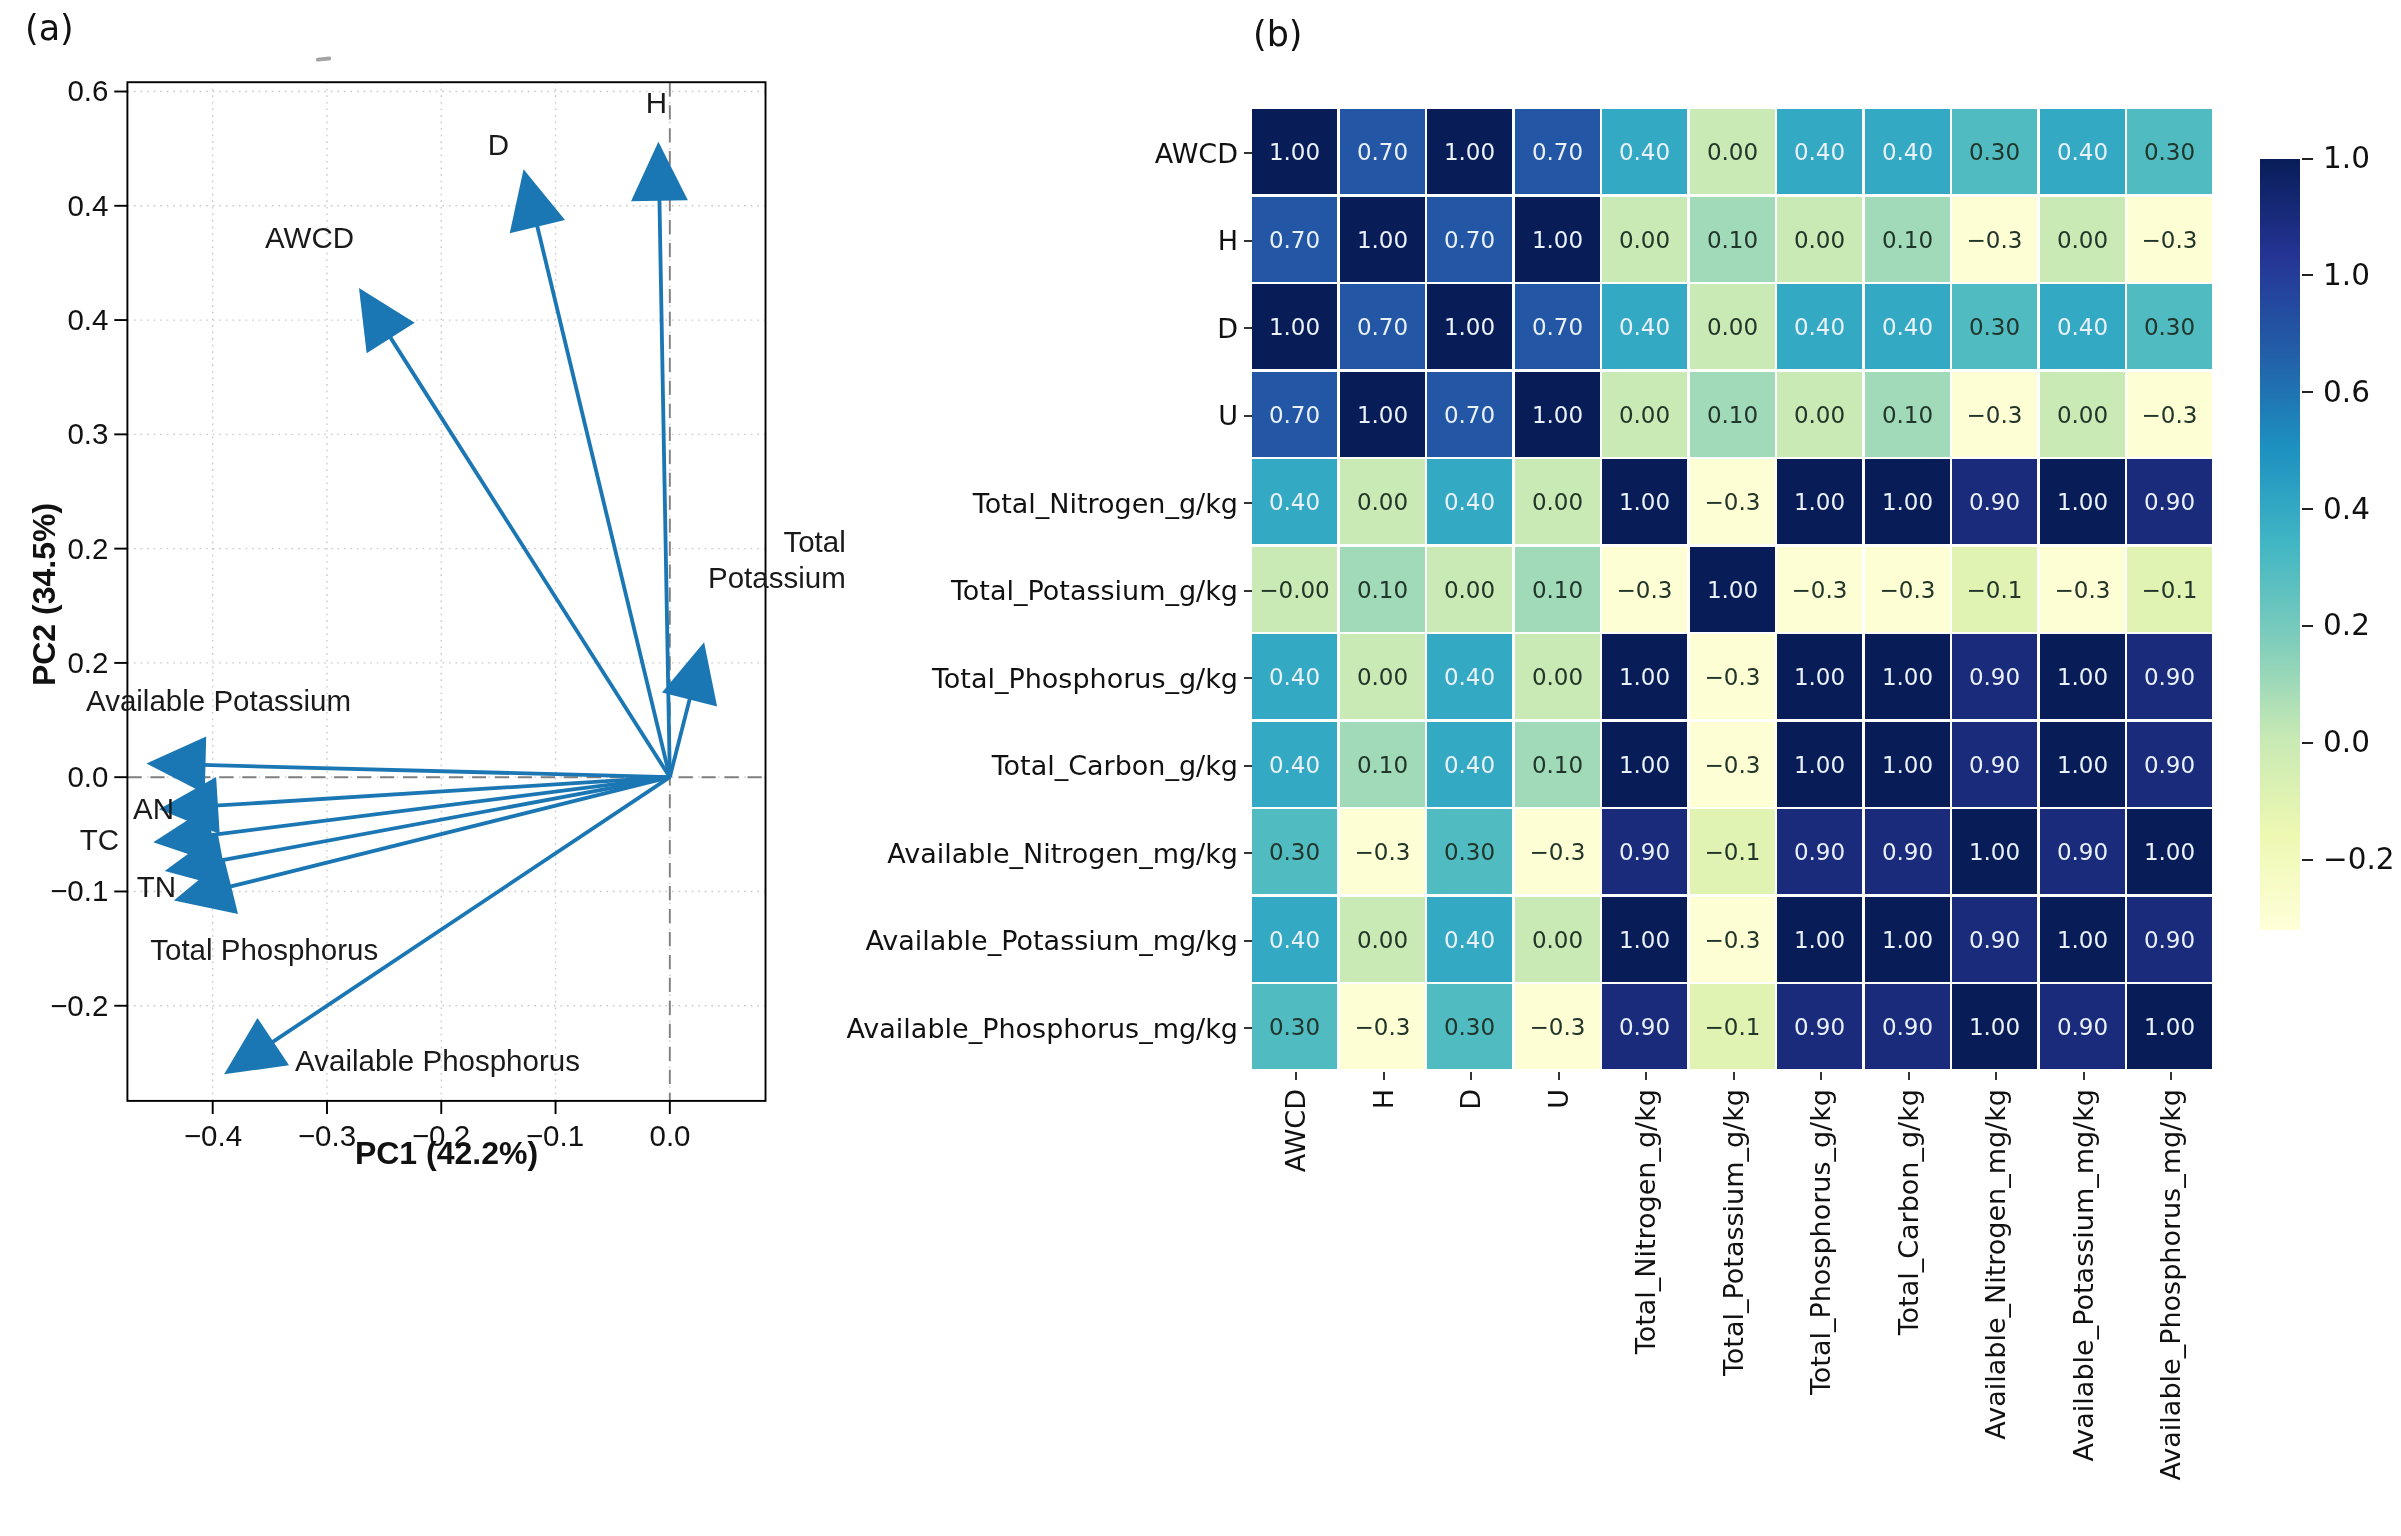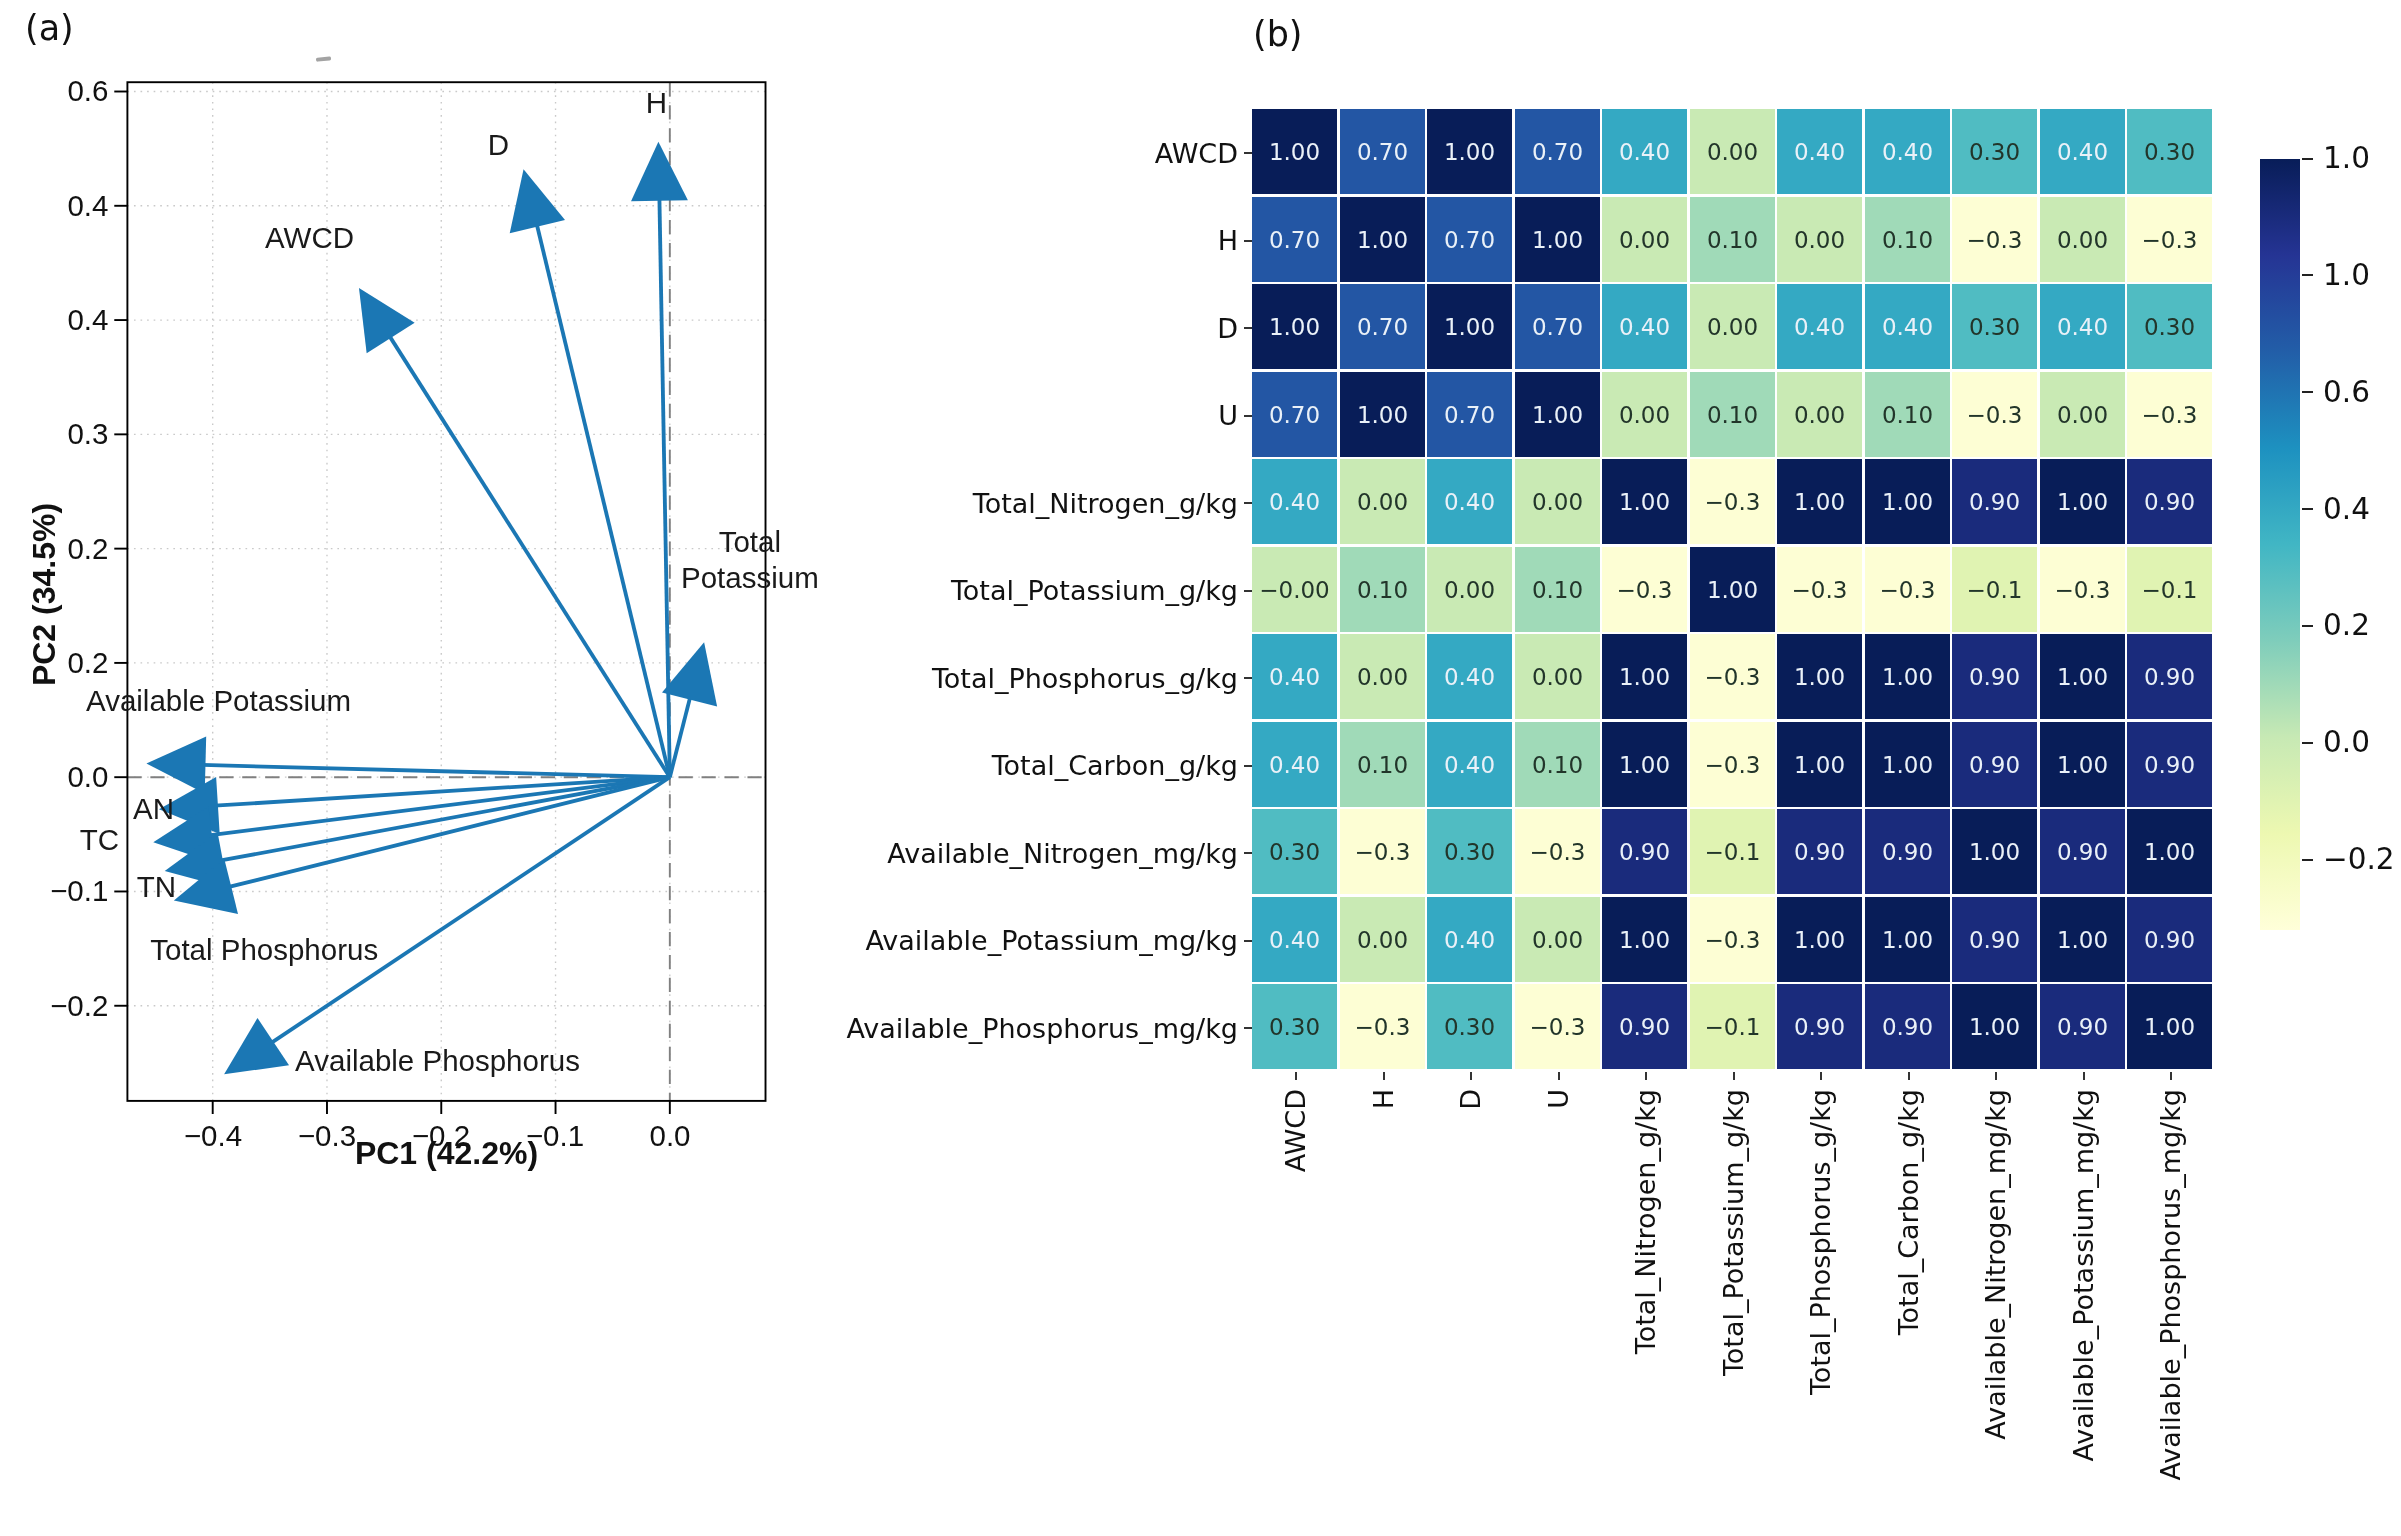--- a/index.html
+++ b/index.html
@@ -105,21 +105,21 @@
         <div class="tick-label ytick" style="left: 10.4px; top: 303px;">0.4</div>
         <div class="tick-label ytick" style="left: 10.4px; top: 417px;">0.3</div>
         <div class="tick-label ytick" style="left: 10.4px; top: 532px;">0.2</div>
         <div class="tick-label ytick" style="left: 10.4px; top: 646px;">0.2</div>
         <div class="tick-label ytick" style="left: 10.4px; top: 760px;">0.0</div>
         <div class="tick-label ytick" style="left: 10.4px; top: 874px;">−0.1</div>
         <div class="tick-label ytick" style="left: 10.4px; top: 989px;">−0.2</div>
         <div class="arrow-label" style="top: 220px; left: 36px; width: 547px; text-align: center;">AWCD</div>
         <div class="arrow-label" style="top: 127px; left: 225px; width: 547px; text-align: center;">D</div>
         <div class="arrow-label" style="top: 85px; left: 383px; width: 547px; text-align: center;">H</div>
-        <div class="arrow-label" style="top: 524px; left: 681px; text-align: center;">Total
+        <div class="arrow-label" style="top: 524px; left: 708px; text-align: right;">Total
 Potassium</div>
         <div class="arrow-label" style="top: 683px; left: 86px; width: 547px; ">Available Potassium</div>
         <div class="arrow-label" style="top: 791px; left: -120px; width: 547px; text-align: center;">AN</div>
         <div class="arrow-label" style="top: 822px; left: -174px; width: 547px; text-align: center;">TC</div>
         <div class="arrow-label" style="top: 869px; left: -117px; width: 547px; text-align: center;">TN</div>
         <div class="arrow-label" style="top: 932px; left: -9.3px; width: 547px; text-align: center;">Total Phosphorus</div>
         <div class="arrow-label" style="top: 1043px; left: 164px; width: 547px; text-align: center;">Available Phosphorus</div>
       </div>
     <div class="axis-label" id="xAxisLabel">PC1 (42.2%)</div>
     <div class="axis-label" id="yAxisLabel">PC2 (34.5%)</div>

